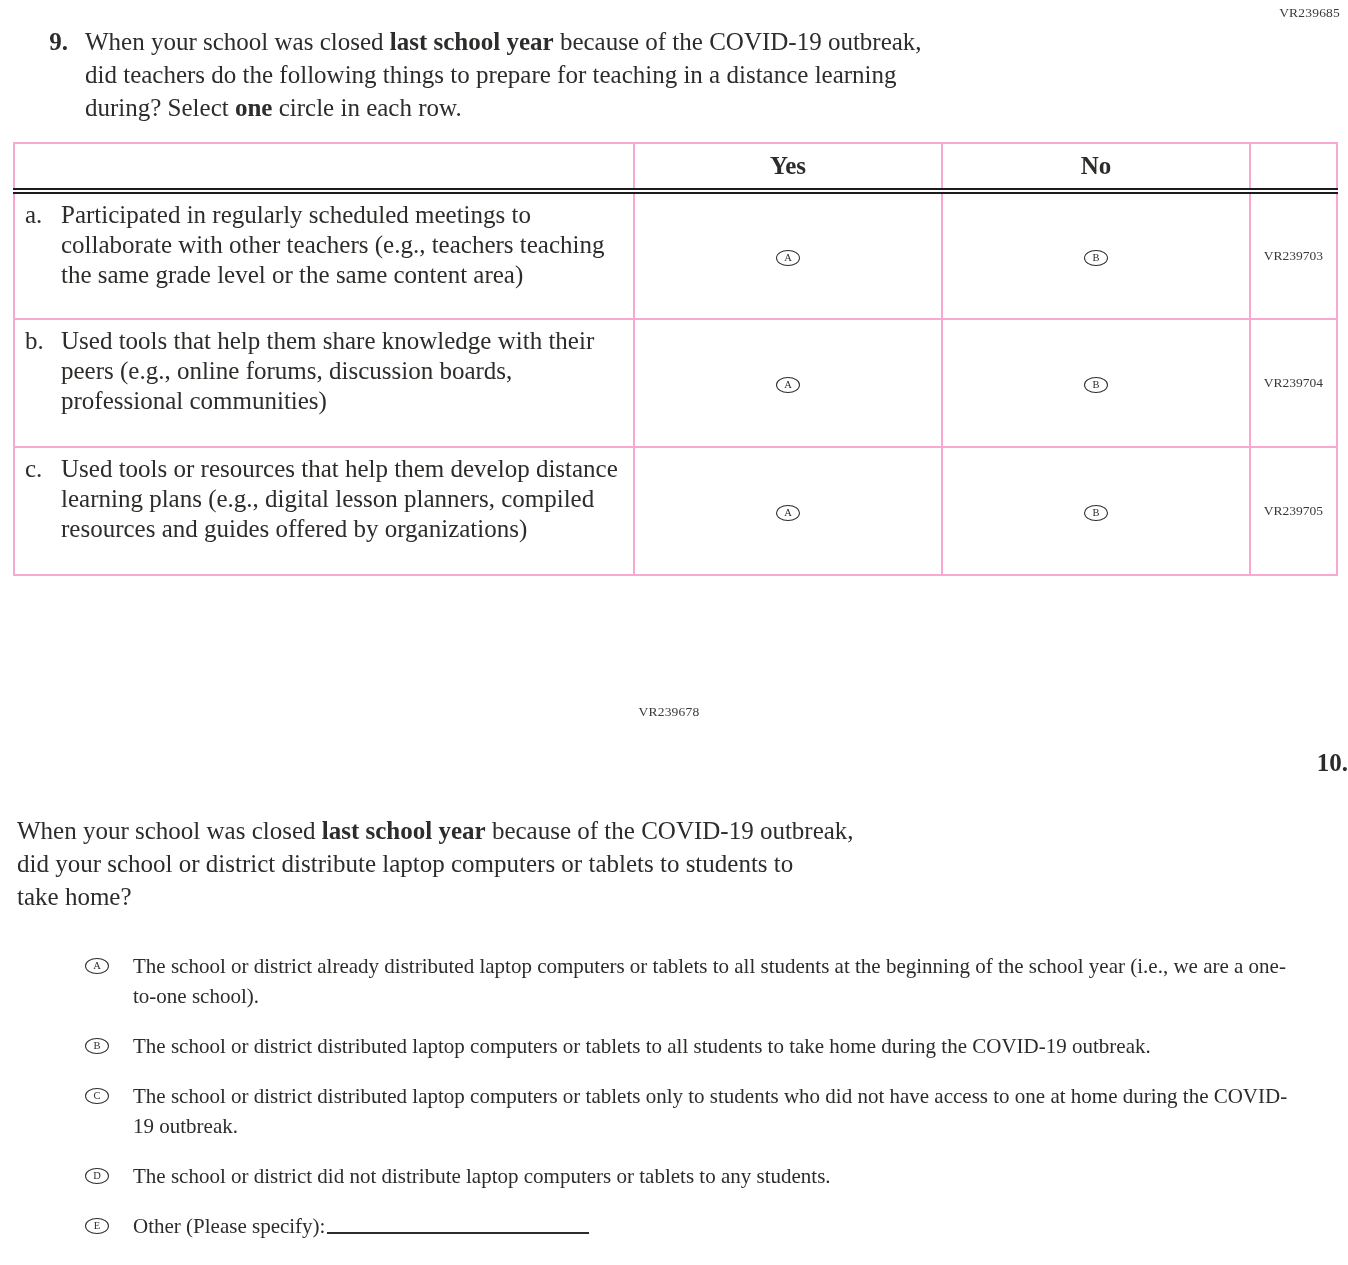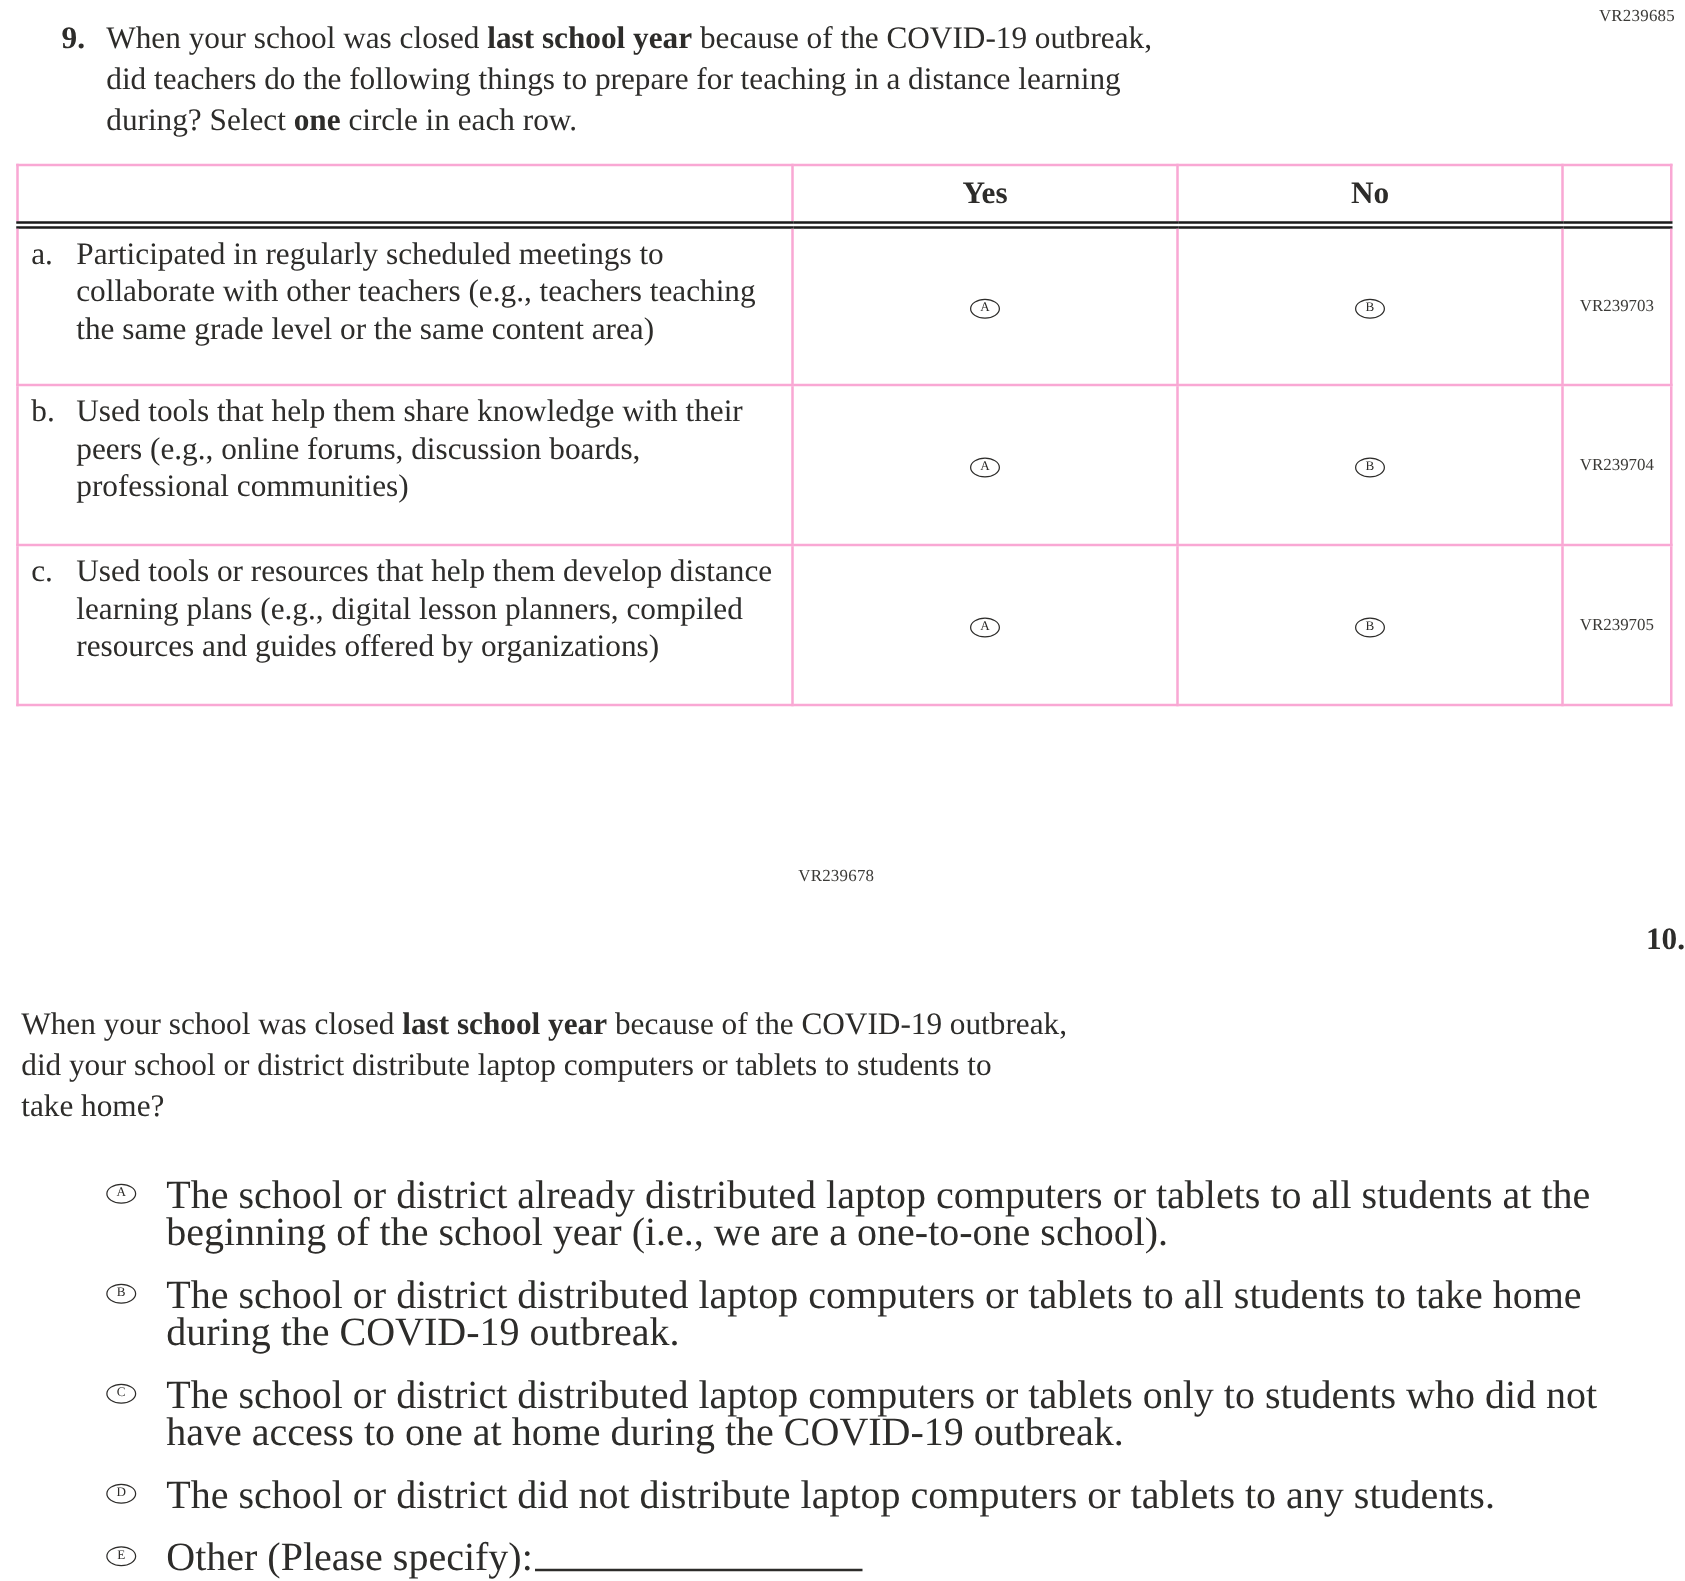--- a/index.html
+++ b/index.html
@@ -2,21 +2,21 @@
 <html><head>
 <meta charset="utf-8">
 <style>
   * { box-sizing: border-box; }
   html, body { margin: 0; padding: 0; background: #ffffff; }
   body {
     width: 1348px; height: 1265px;
     font-family: "Liberation Serif", "DejaVu Serif", serif;
     color: #2d2c2a;
   }
-  .page { position: relative; width: 1348px; height: 1265px; padding-top: 6px; overflow: hidden; }
+  .page { position: relative; width: 1348px; height: 1265px; padding-top: 17px; overflow: hidden; }
 
   .code { font-size: 13.5px; color: #3a3936; letter-spacing: 0.2px; }
   .top-code { position: absolute; top: 5px; right: 8px; }
   .mid-code { text-align: center; margin: 128px 10px 0 0; }
 
   .question { display: flex; }
   .q-num {
     flex: 0 0 68px; text-align: right; font-weight: bold;
     font-size: 25px; line-height: 33px;
   }
@@ -44,21 +44,21 @@
     display: inline-block; width: 24px; height: 16px;
     border: 1.4px solid #2d2c2a; border-radius: 50%;
     font-size: 10.5px; line-height: 13px; text-align: center;
     cursor: pointer; background: #fff;
   }
   td.codecell { text-align: center; vertical-align: middle; font-size: 13.5px; color: #3a3936; padding: 0 2px; }
 
   .options { margin: 38px 0 0 85px; }
   .option { display: flex; align-items: flex-start; margin-bottom: 20px; }
   .option .bubble { flex: 0 0 24px; margin-top: 7px; }
-  .option-text { margin-left: 24px; font-size: 32px; line-height: 30px; max-width: 1165px; }
+  .option-text { margin-left: 24px; font-size: 21px; line-height: 30px; max-width: 1165px; }
   .option-e { margin-top: 9px; }
   .blank-line {
     display: inline-block; width: 262px; height: 3px;
     border-bottom: 2px solid #2d2c2a; vertical-align: -1px; margin-left: 2px;
     cursor: text;
   }
 </style>
 </head>
 <body>
 

